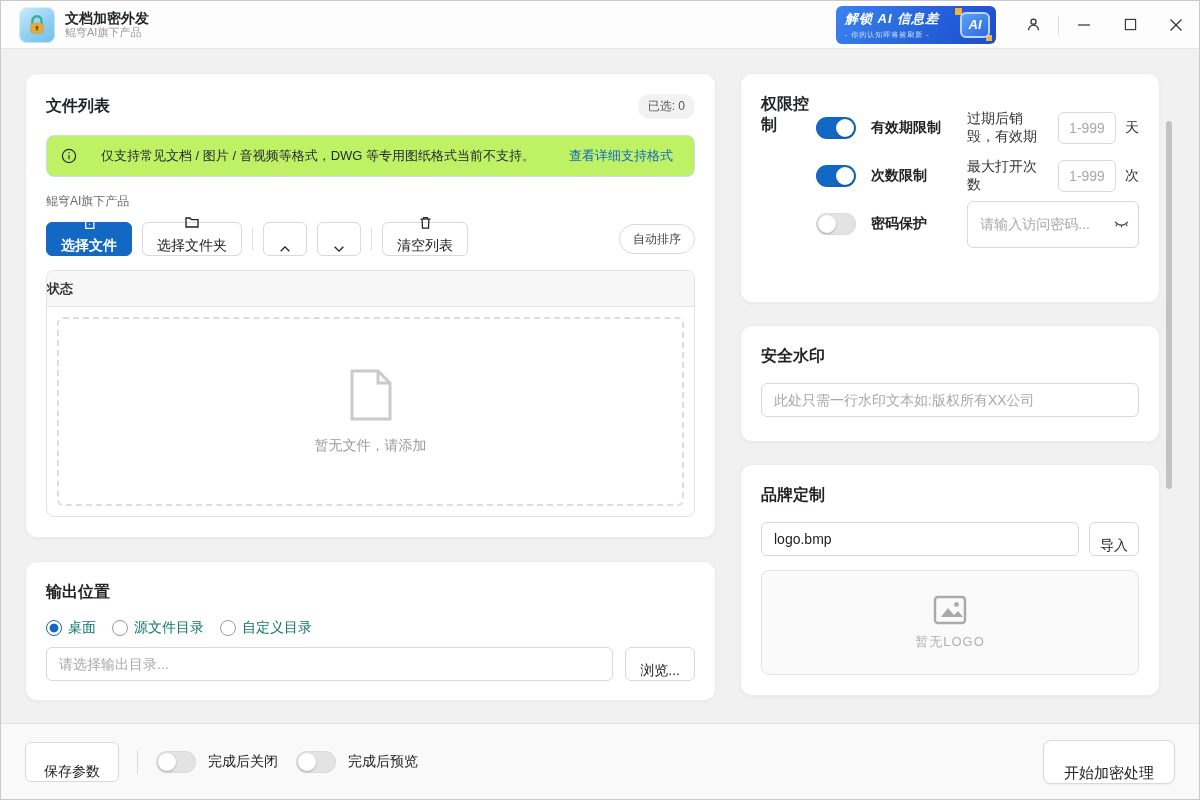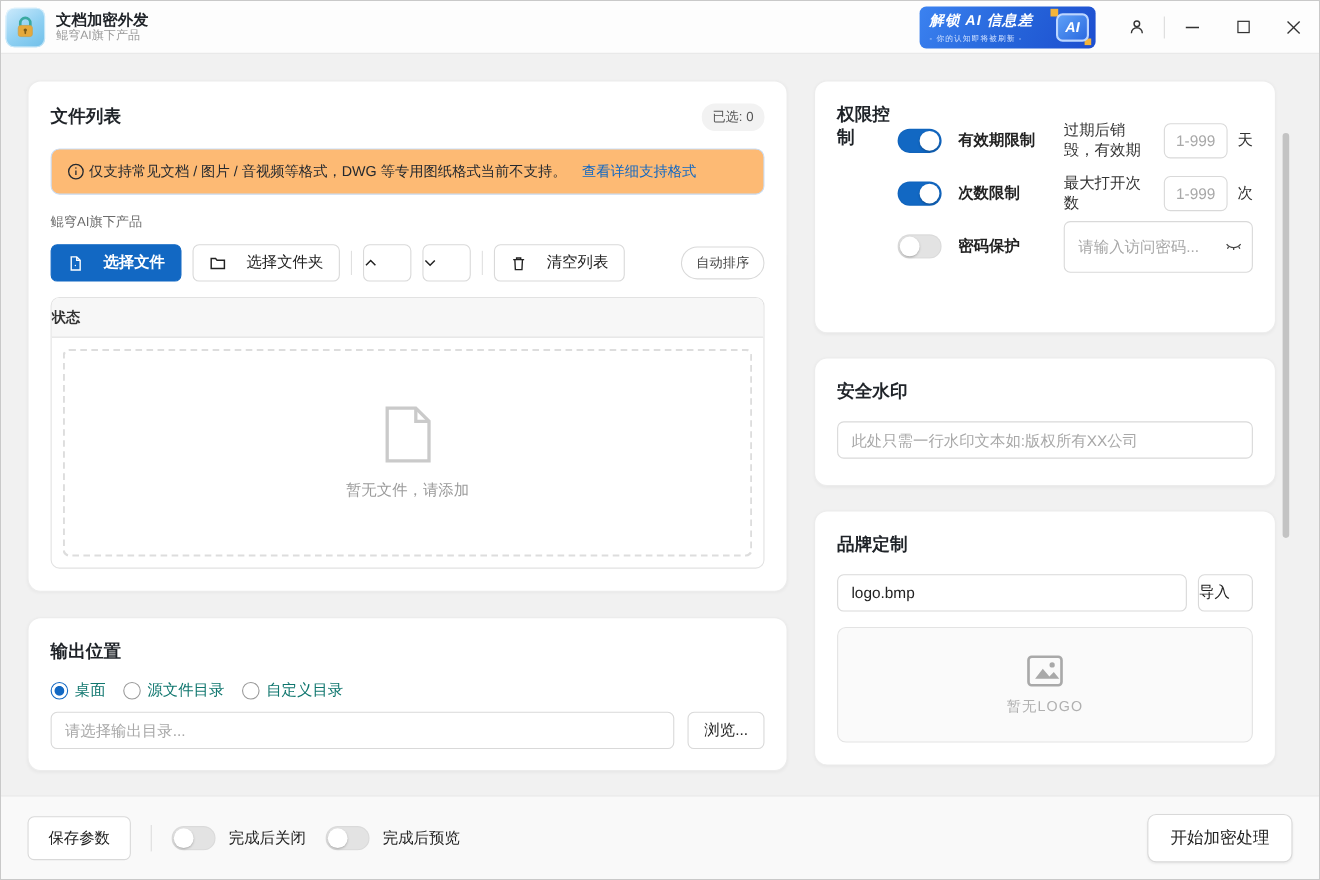--- a/index.html
+++ b/index.html
@@ -7,21 +7,21 @@
     --text:#1f2328;
     --muted:#8a8f98;
     --border:#d9d9d9;
     --card-border:#ececec;
   }
   *{box-sizing:border-box;margin:0;padding:0;font-family:"Liberation Sans","DejaVu Sans",sans-serif;}
   html,body{width:1200px;height:800px;overflow:hidden;background:#e9e9e9;}
   .window{width:1200px;height:800px;display:flex;flex-direction:column;background:#fdfdfd;border:1px solid #c9c9c9;position:relative;}
 
   
-  .titlebar{height:48px;flex:0 0 48px;background:#fdfdfd;display:flex;align-items:center;justify-content:space-between;padding-left:4px;border-bottom:1px solid #e6e6e6;}
+  .titlebar{height:48px;flex:0 0 48px;background:#fdfdfd;display:flex;align-items:center;justify-content:space-between;padding-left:18px;border-bottom:1px solid #e6e6e6;}
   .app-id{display:flex;align-items:center;gap:10px;}
   .app-icon{width:36px;height:36px;border-radius:8px;background:linear-gradient(145deg,#cdeafc 0%,#8fd0f2 55%,#6fbfe9 100%);display:flex;align-items:center;justify-content:center;box-shadow:inset 0 0 0 1px rgba(255,255,255,.5);}
   .app-title{font-size:14px;font-weight:bold;color:var(--text);line-height:16px;}
   .app-subtitle{font-size:11px;color:#9a9a9a;line-height:13px;}
   .titlebar-right{display:flex;align-items:center;height:100%;}
   .ad-banner{width:160px;height:38px;border-radius:6px;background:linear-gradient(120deg,#3b82f0 0%,#2563d9 55%,#1d4ed0 100%);display:flex;align-items:center;justify-content:space-between;padding:4px 6px 4px 9px;position:relative;overflow:hidden;cursor:pointer;margin-right:14px;}
   .ad-banner::before{content:"";position:absolute;right:34px;top:2px;width:7px;height:7px;background:#f4b43a;}
   .ad-banner::after{content:"";position:absolute;right:4px;bottom:3px;width:6px;height:6px;background:#f4b43a;}
   .ad-headline{font-size:13px;font-weight:bold;font-style:italic;color:#fff;letter-spacing:1px;white-space:nowrap;}
   .ad-subline{font-size:7px;color:#cfe0ff;letter-spacing:1px;white-space:nowrap;margin-top:2px;}
@@ -33,25 +33,25 @@
   .content{flex:1 1 auto;background:#f1f1f1;padding:24px 39px 0 24px;display:flex;gap:24px;overflow:hidden;position:relative;}
   .col-left{flex:1 1 auto;display:flex;flex-direction:column;gap:23px;min-width:0;}
   .col-right{flex:0 0 420px;display:flex;flex-direction:column;gap:22px;}
   .card{background:#fff;border-radius:12px;border:1px solid var(--card-border);box-shadow:0 1px 3px rgba(0,0,0,.04);padding:20px;}
   .card-title{font-size:16px;font-weight:bold;color:var(--text);}
 
   
   .card-filelist{height:465px;display:flex;flex-direction:column;}
   .fl-head{display:flex;align-items:center;justify-content:space-between;}
   .badge{background:#f2f2f2;border-radius:12px;padding:4px 10px;font-size:12px;color:#555;}
-  .notice{margin-top:16px;background:#fdba74;border:1px solid #c9ddf6;border-radius:8px;padding:11px 14px;display:flex;align-items:center;gap:4px;font-size:13px;color:#24292f;}
+  .notice{margin-top:16px;background:#bef264;border:1px solid #c9ddf6;border-radius:8px;padding:11px 14px;display:flex;align-items:center;gap:24px;font-size:13px;color:#24292f;}
   .notice-link{color:var(--primary);cursor:pointer;margin-left:10px;white-space:nowrap;}
   .brand-note{margin-top:16px;font-size:12px;color:#6b6b6b;}
   .toolbar{margin-top:12px;display:flex;align-items:center;gap:10px;}
-  .btn{display:inline-flex;align-items:center;justify-content:flex-start;gap:18px;height:34px;padding:0 14px;border-radius:6px;border:1px solid var(--border);background:#fff;font-size:14px;color:#222;cursor:pointer;white-space:nowrap;}
+  .btn{display:inline-flex;align-items:center;justify-content:flex-end;gap:7px;height:34px;padding:0 14px;border-radius:6px;border:1px solid var(--border);background:#fff;font-size:14px;color:#222;cursor:pointer;white-space:nowrap;flex-direction:column;}
   .btn.primary{background:var(--primary);border-color:var(--primary);color:#fff;font-weight:bold;}
   .btn.square{width:44px;padding:0;}
   .v-sep{width:1px;height:22px;background:#e0e0e0;}
   .pill{margin-left:auto;height:30px;padding:0 13px;border:1px solid var(--border);border-radius:15px;background:#fff;font-size:12px;color:#444;cursor:pointer;display:inline-flex;align-items:center;}
   .table{margin-top:14px;border:1px solid #e2e2e2;border-radius:8px;flex:1 1 auto;display:flex;flex-direction:column;overflow:hidden;background:#fff;}
   .thead{flex:0 0 36px;background:#f7f7f7;border-bottom:1px solid #e2e2e2;display:flex;align-items:center;font-size:13px;font-weight:bold;color:#333;}
   .th-name{flex:0 0 47%;padding-left:16px;}
   .th-status{flex:1;}
   .tbody{flex:1;padding:10px;}
   .empty{height:100%;border:2px dashed #ddd;border-radius:6px;display:flex;flex-direction:column;align-items:center;justify-content:center;gap:16px;}

